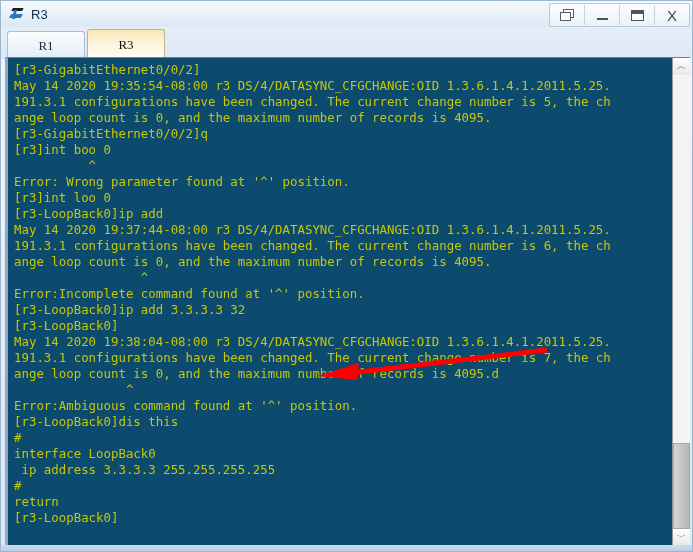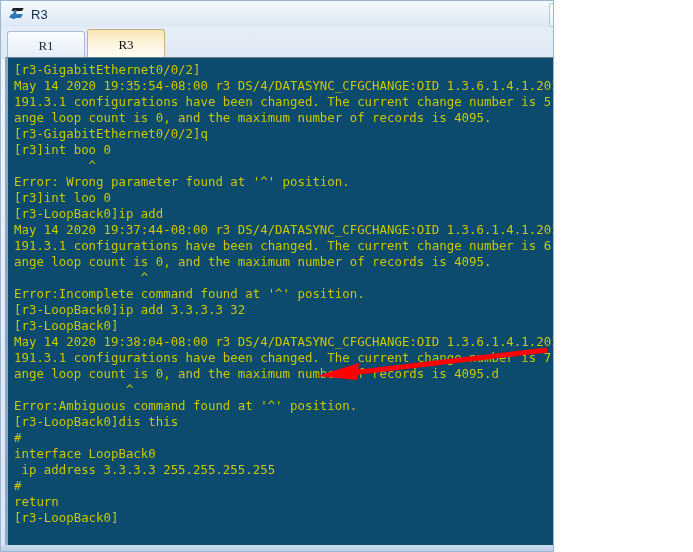--- a/index.html
+++ b/index.html
@@ -9,21 +9,21 @@
   }
   body {
     width: 693px;
     height: 552px;
     font-family: "Liberation Sans", sans-serif;
     overflow: hidden;
   }
 
   #app-window {
     position: relative;
-    width: 554px;
+    width: 693px;
     height: 552px;
     box-sizing: border-box;
     background: linear-gradient(to bottom, #f2f6fb 0%, #e4edf7 55%, #dbe7f4 100%);
     border: 1px solid #9db6d0;
     overflow: hidden;
   }
 
   
   #titlebar {
     position: absolute;

